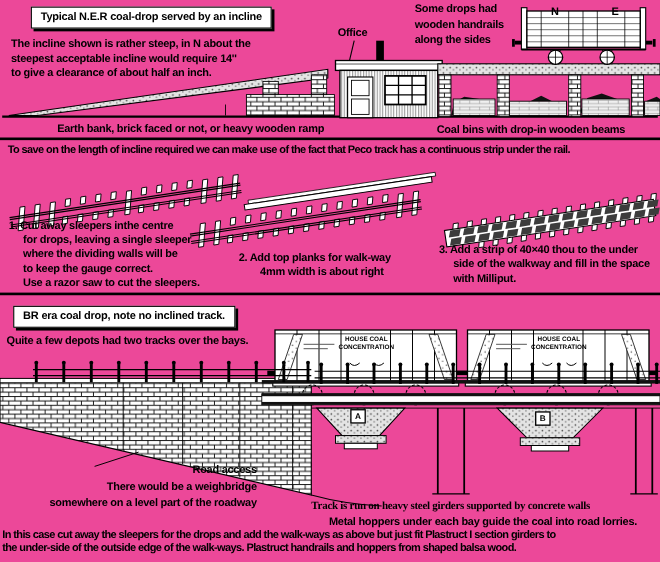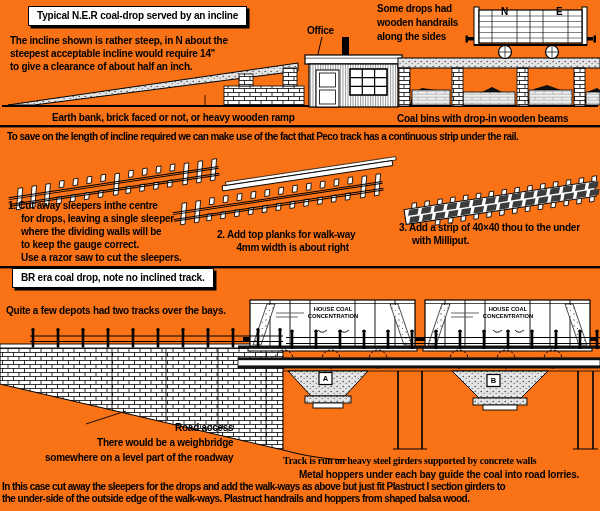--- a/index.html
+++ b/index.html
@@ -1,16 +1,16 @@
 <!DOCTYPE html>
 <html><head>
 <meta charset="utf-8">
 <style>
   html,body{margin:0;padding:0;background:#ffffff;}
-  .canvas{position:relative;width:600px;height:511px;background:#f97316;overflow:hidden;
+  .canvas{position:relative;width:600px;height:511px;background:#ec4899;overflow:hidden;
           font-family:"Liberation Sans",sans-serif;font-weight:bold;color:#000;}
   .art{position:absolute;left:0;top:0;}
   .t{position:absolute;white-space:nowrap;font-size:10px;line-height:13px;letter-spacing:-0.25px;}
   .tight{letter-spacing:-0.55px;}
   .t div{display:block;}
   .ind{padding-left:13px;}
   .box{position:absolute;white-space:nowrap;font-size:10px;letter-spacing:-0.2px;
        border:1.5px solid #000;background:#fff;padding:3px 8px 4px;
        box-shadow:2.5px 2.5px 0 0 #000;}
   .wagtxt{position:absolute;width:58px;text-align:center;font-size:5.8px;line-height:6.6px;letter-spacing:0;}
@@ -350,24 +350,25 @@
     <div class="ind">Use a razor saw to cut the sleepers.</div>
   </div>
 
   <div class="t" style="left:217px;top:228px;text-align:center;">
     <div>2. Add top planks for walk-way</div>
     <div class="ind">4mm width is about right</div>
   </div>
 
   <div class="t" style="left:399px;top:221px;">
     <div>3. Add a strip of 40×40 thou to the under</div>
+    <div class="ind">side of the walkway and fill in the space</div>
     <div class="ind">with Milliput.</div>
   </div>
 
-  <div class="box" style="left:12px;top:268px;">BR era coal drop, note no inclined track.</div>
+  <div class="box" style="left:12px;top:278px;">BR era coal drop, note no inclined track.</div>
   <span class="t" style="left:6px;top:304px;">Quite a few depots had two tracks over the bays.</span>
 
   <div class="wagtxt" style="left:304px;top:306px;">
     <div>HOUSE COAL</div>
     <div>CONCENTRATION</div>
   </div>
   <div class="wagtxt" style="left:479px;top:306px;">
     <div>HOUSE COAL</div>
     <div>CONCENTRATION</div>
   </div>

